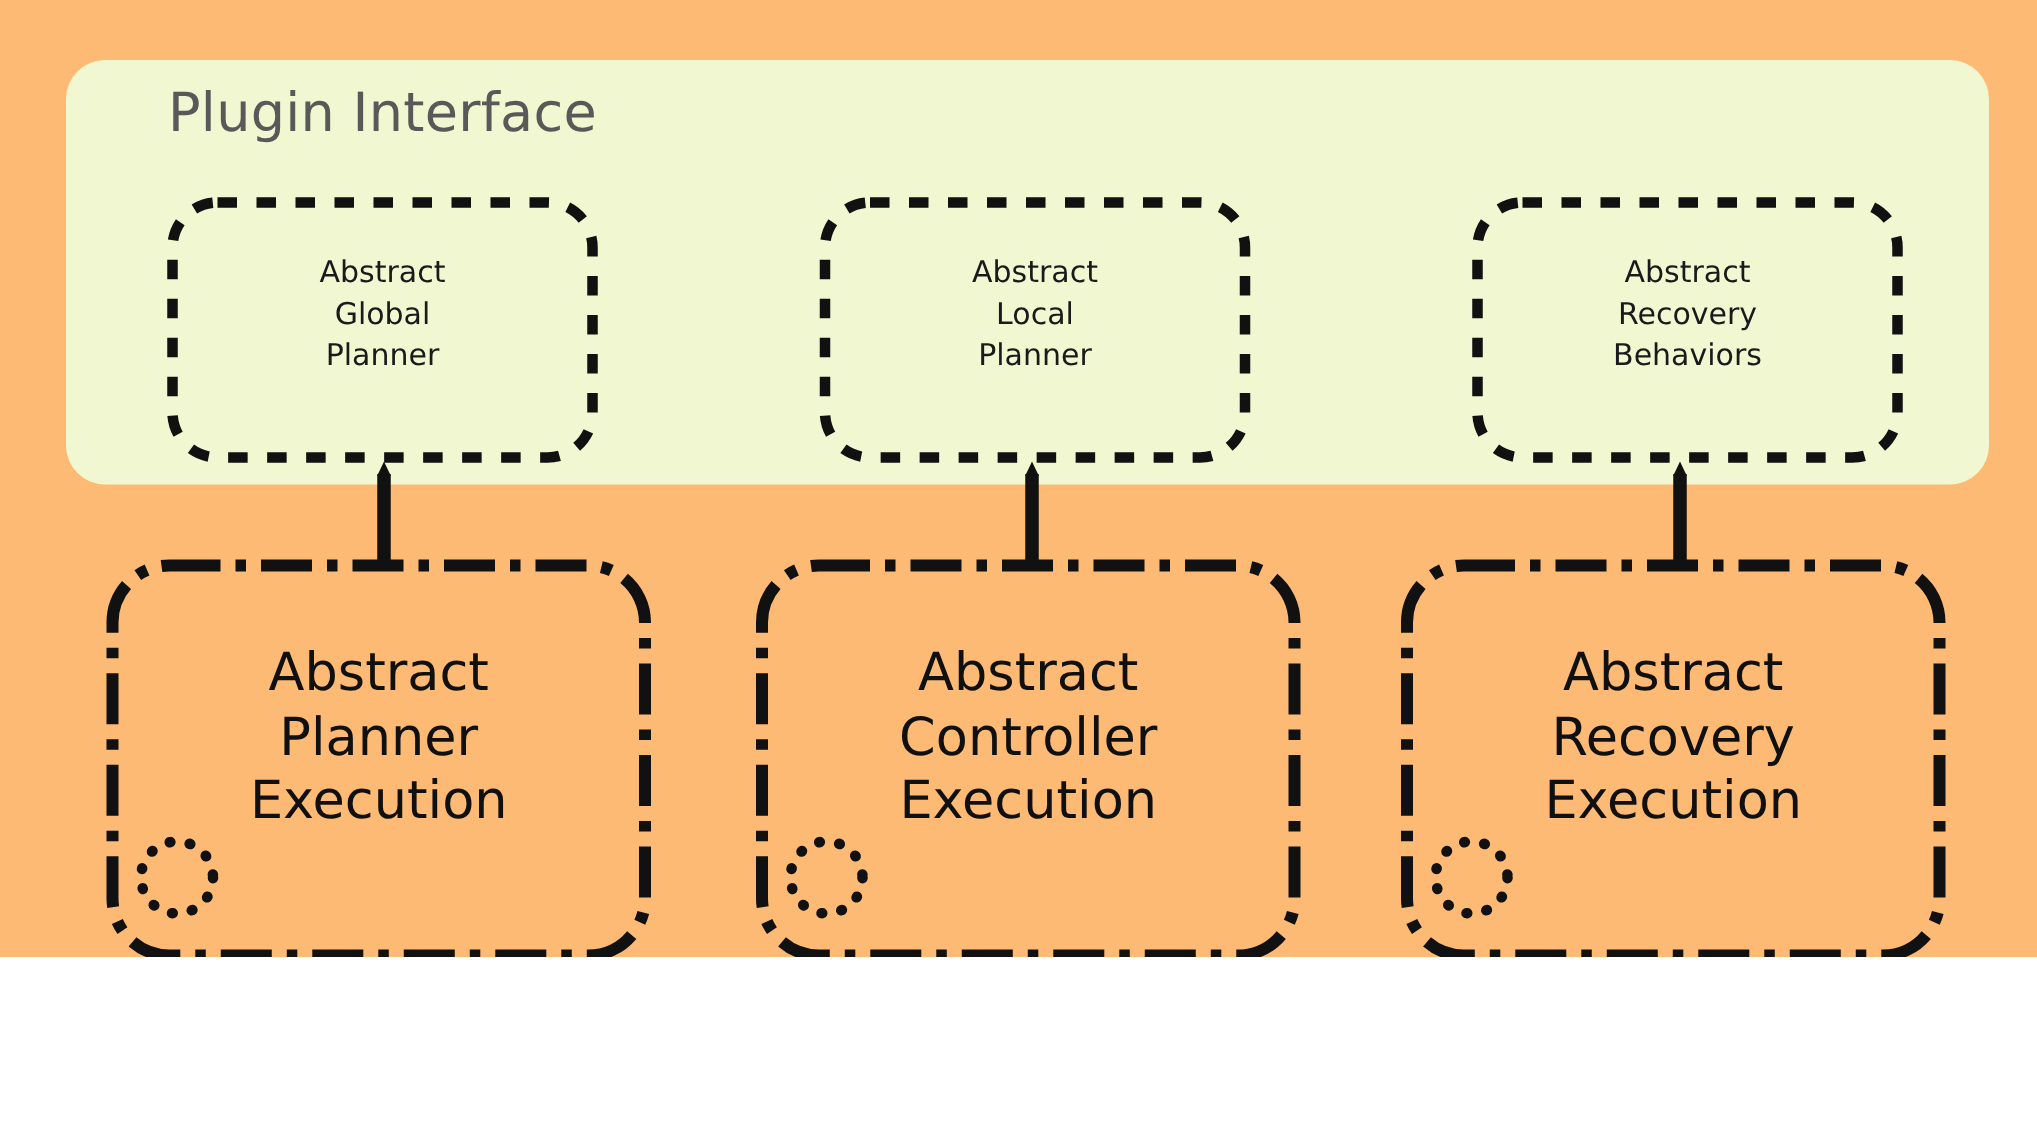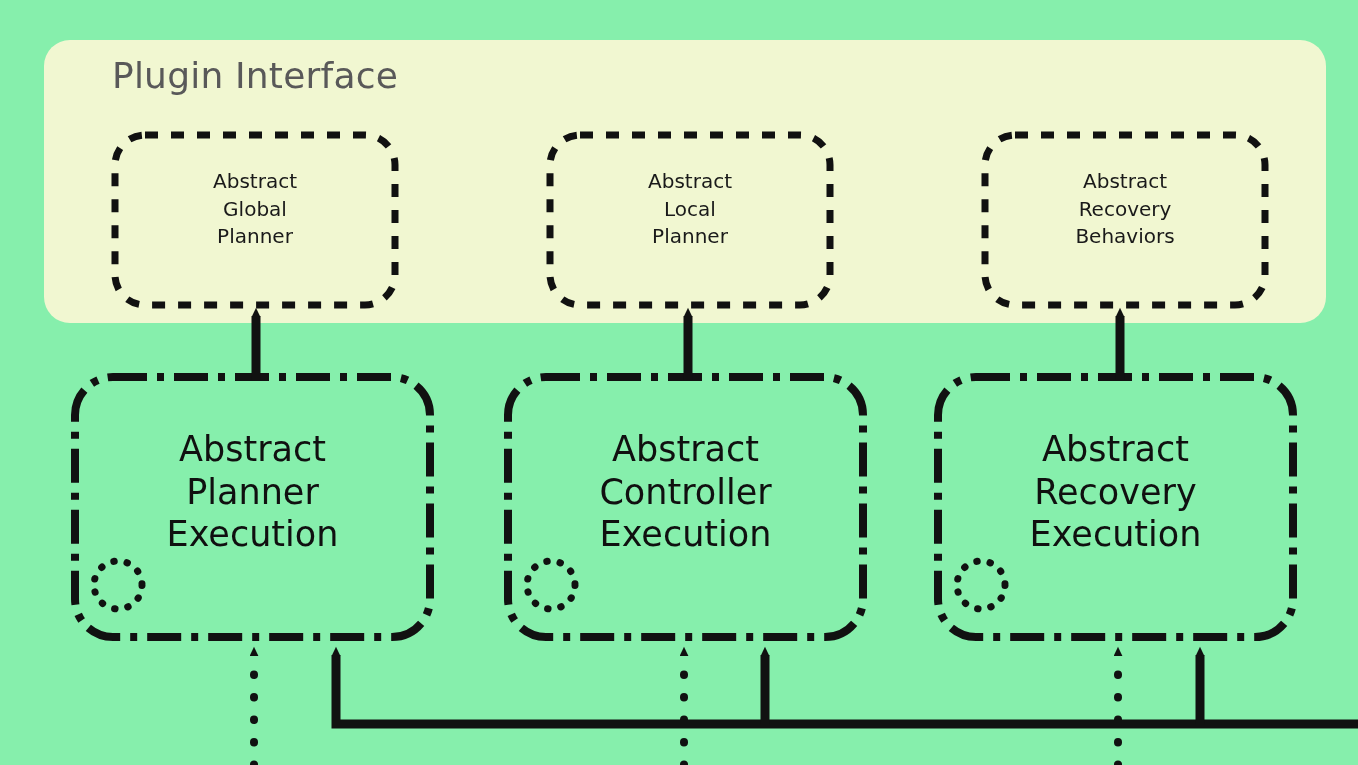--- a/index.html
+++ b/index.html
@@ -7,22 +7,22 @@
     margin: 0;
     padding: 0;
     background: #ffffff;
   }
   body {
     font-family: "DejaVu Sans", "Liberation Sans", sans-serif;
   }
   #stage {
     position: relative;
     width: 1358px;
-    height: 765px;
-    background: #86efac;
+    height: 638px;
+    background: #fdba74;
     overflow: hidden;
   }
   #diagram-svg {
     position: absolute;
     left: 0;
     top: 0;
     width: 1358px;
     height: 765px;
   }
   .layer-text {

